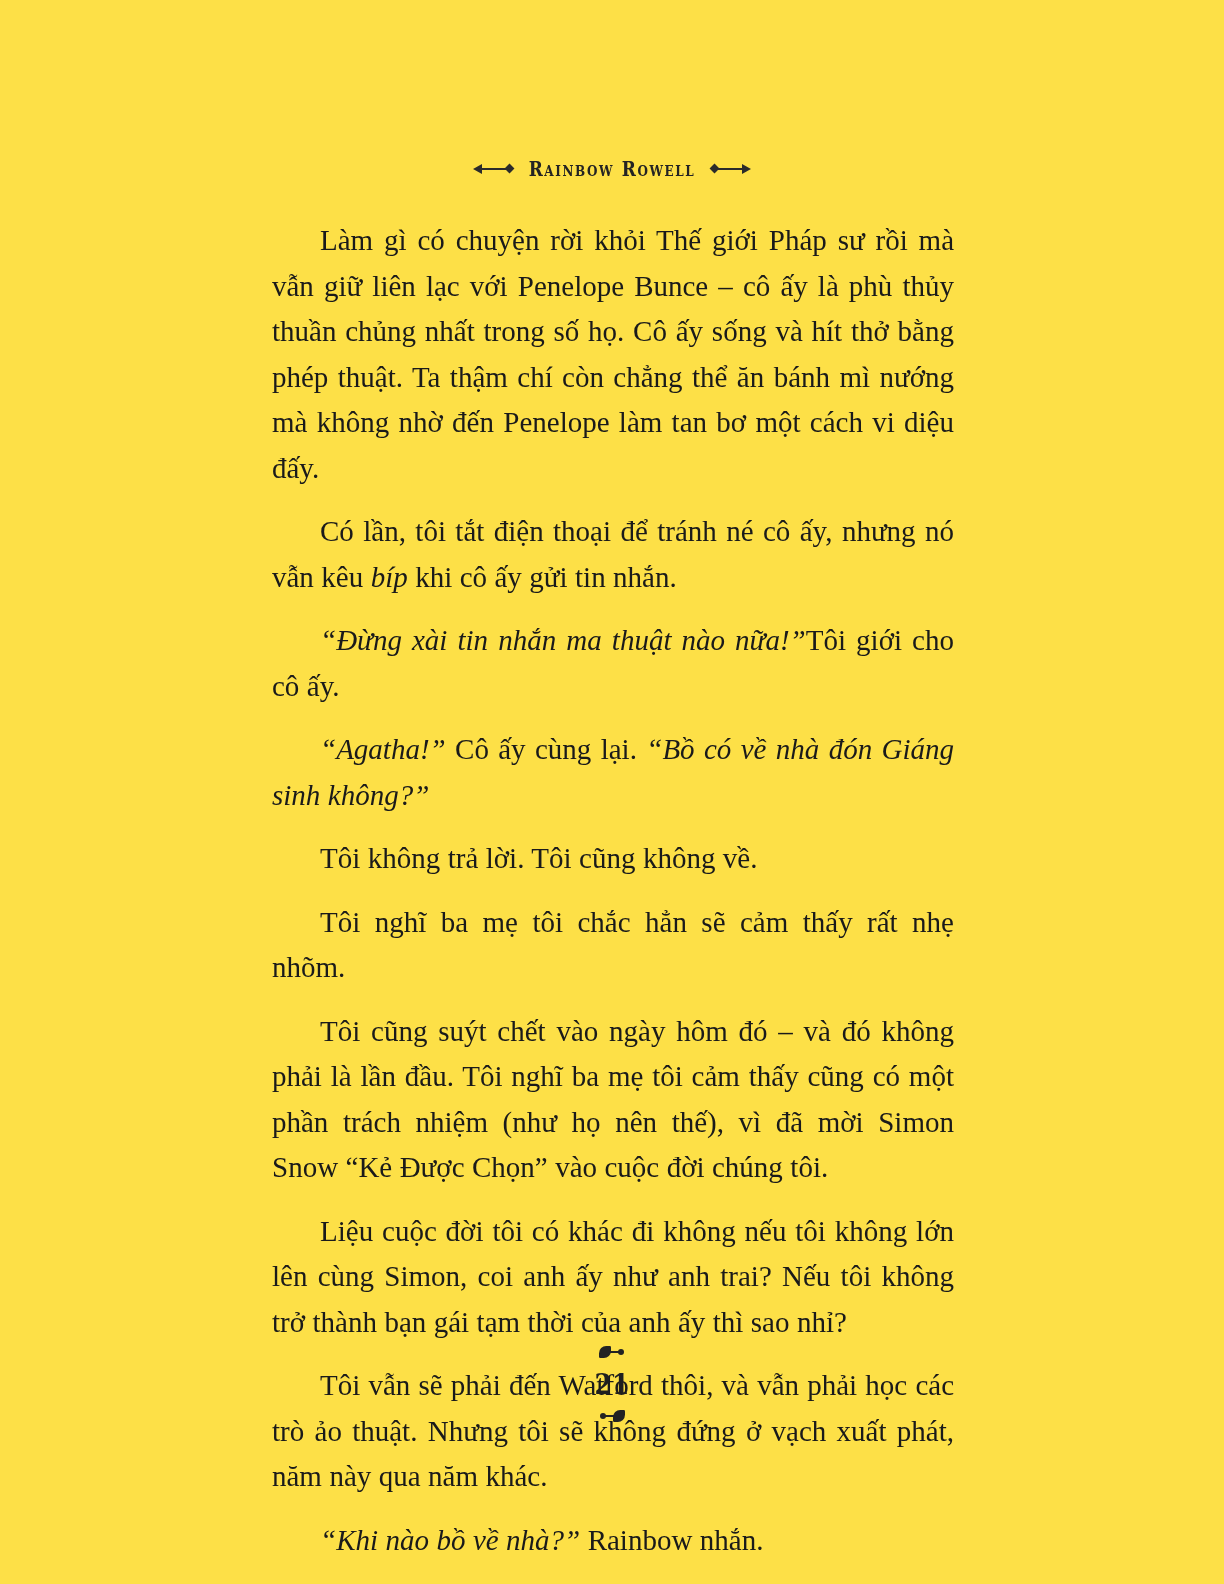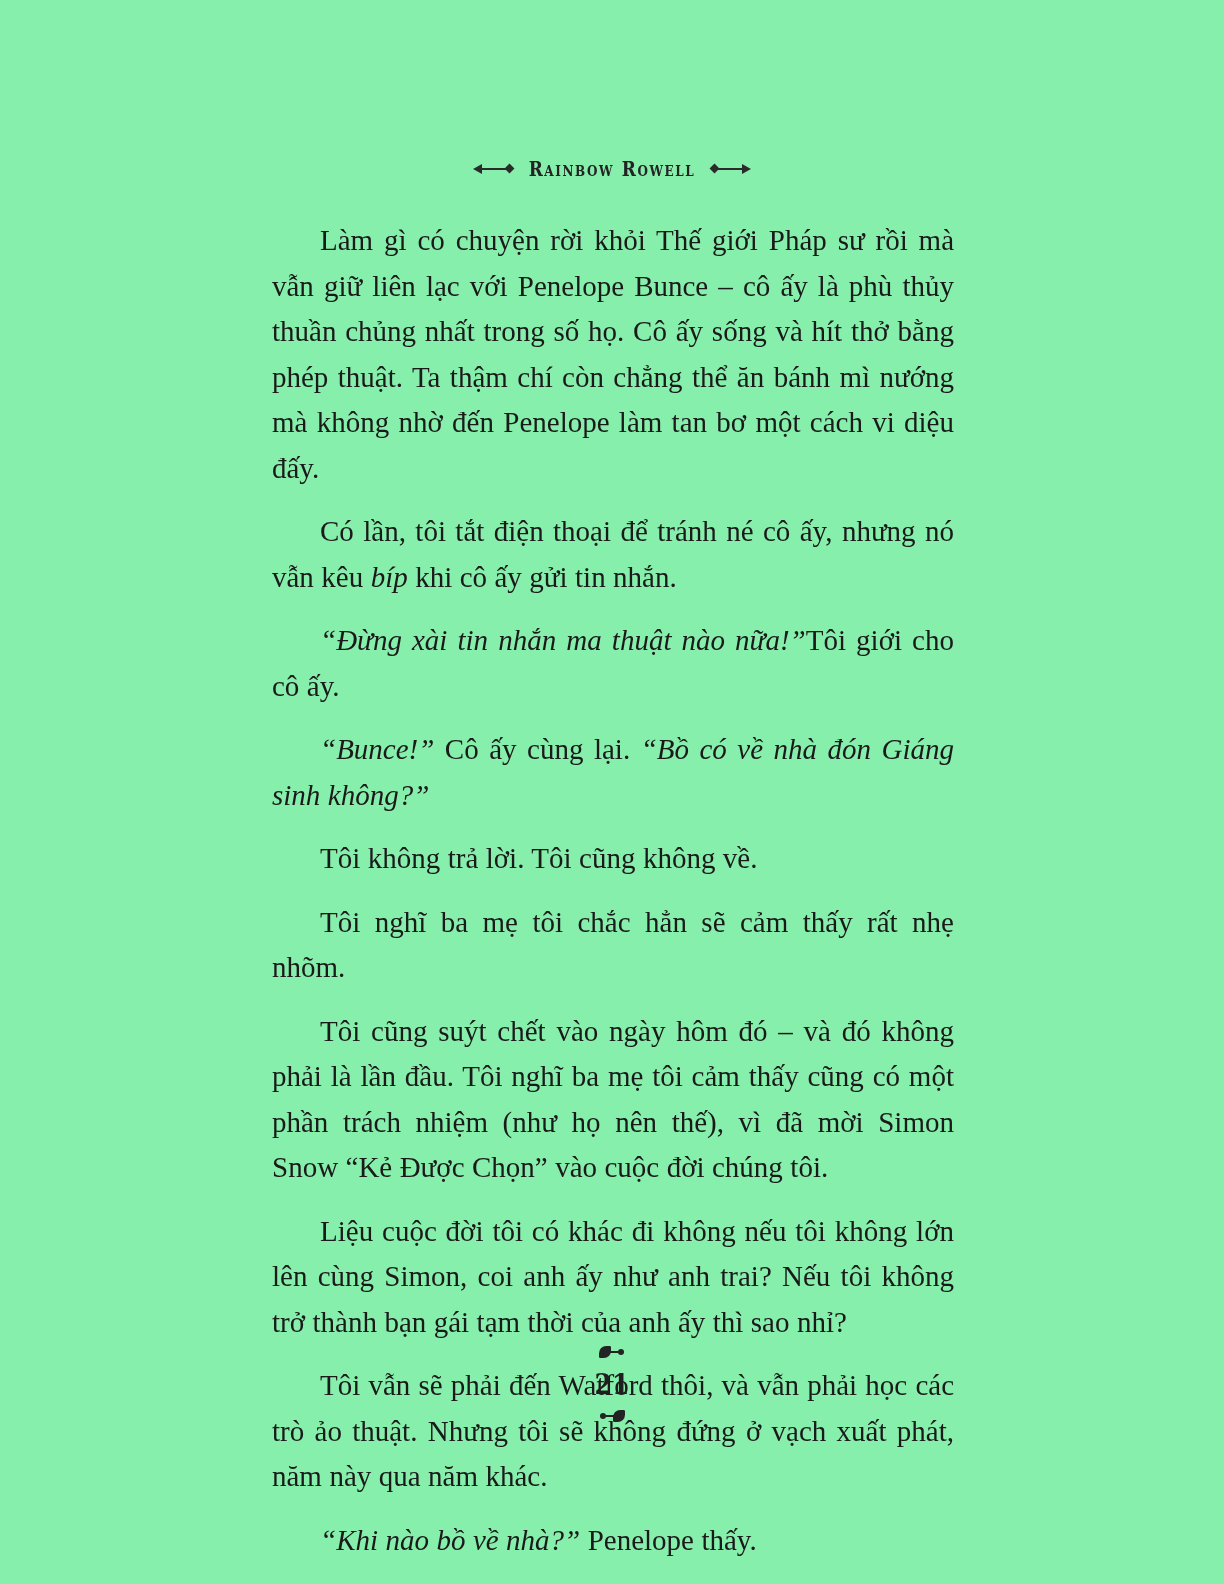--- a/index.html
+++ b/index.html
@@ -6,21 +6,21 @@
   html, body {
     margin: 0;
     padding: 0;
     background: #ffffff;
   }
   .page {
     position: relative;
     width: 1224px;
     height: 1584px;
     margin: 0 auto;
-    background: #86efac;
+    background: #fde047;
     overflow: hidden;
     font-family: "Liberation Serif", "DejaVu Serif", serif;
     color: #1a1a1a;
     box-sizing: border-box;
   }
 
   
   .running-head {
     position: absolute;
     top: 152px;
@@ -172,27 +172,27 @@
       <span class="dot"></span>
         <span class="bar"></span>
         <span class="head"></span>
     </span>
   </div>
 
   <div class="body-text" id="body-text">
       <p class="para"><span>Làm gì có chuyện rời khỏi Thế giới Pháp sư rồi mà vẫn giữ liên lạc với Penelope Bunce – cô ấy là phù thủy thuần chủng nhất trong số họ. Cô ấy sống và hít thở bằng phép thuật. Ta thậm chí còn chẳng thể ăn bánh mì nướng mà không nhờ đến Penelope làm tan bơ một cách vi diệu đấy.</span></p>
       <p class="para"><span>Có lần, tôi tắt điện thoại để tránh né cô ấy, nhưng nó vẫn kêu </span><em>bíp</em><span> khi cô ấy gửi tin nhắn.</span></p>
       <p class="para"><em>“Đừng xài tin nhắn ma thuật nào nữa!”</em><span>Tôi giới cho cô ấy.</span></p>
-      <p class="para"><em>“Bunce!”</em><span> Cô ấy cùng lại. </span><em>“Bồ có về nhà đón Giáng sinh không?”</em></p>
+      <p class="para"><em>“Agatha!”</em><span> Cô ấy cùng lại. </span><em>“Bồ có về nhà đón Giáng sinh không?”</em></p>
       <p class="para"><span>Tôi không trả lời. Tôi cũng không về.</span></p>
       <p class="para"><span>Tôi nghĩ ba mẹ tôi chắc hẳn sẽ cảm thấy rất nhẹ nhõm.</span></p>
       <p class="para"><span>Tôi cũng suýt chết vào ngày hôm đó – và đó không phải là lần đầu. Tôi nghĩ ba mẹ tôi cảm thấy cũng có một phần trách nhiệm (như họ nên thế), vì đã mời Simon Snow “Kẻ Được Chọn” vào cuộc đời chúng tôi.</span></p>
       <p class="para"><span>Liệu cuộc đời tôi có khác đi không nếu tôi không lớn lên cùng Simon, coi anh ấy như anh trai? Nếu tôi không trở thành bạn gái tạm thời của anh ấy thì sao nhỉ?</span></p>
       <p class="para"><span>Tôi vẫn sẽ phải đến Watford thôi, và vẫn phải học các trò ảo thuật. Nhưng tôi sẽ không đứng ở vạch xuất phát, năm này qua năm khác.</span></p>
-      <p class="para"><em>“Khi nào bồ về nhà?”</em><span> Penelope thấy.</span></p>
+      <p class="para"><em>“Khi nào bồ về nhà?”</em><span> Rainbow nhắn.</span></p>
     </div>
 
   <div class="folio">
     <span class="fleuron fleuron-left">
       <span class="leaf"></span>
         <span class="stem"></span>
         <span class="bead"></span>
     </span>
     <span class="folio-num">21</span>
     <span class="fleuron fleuron-right">

